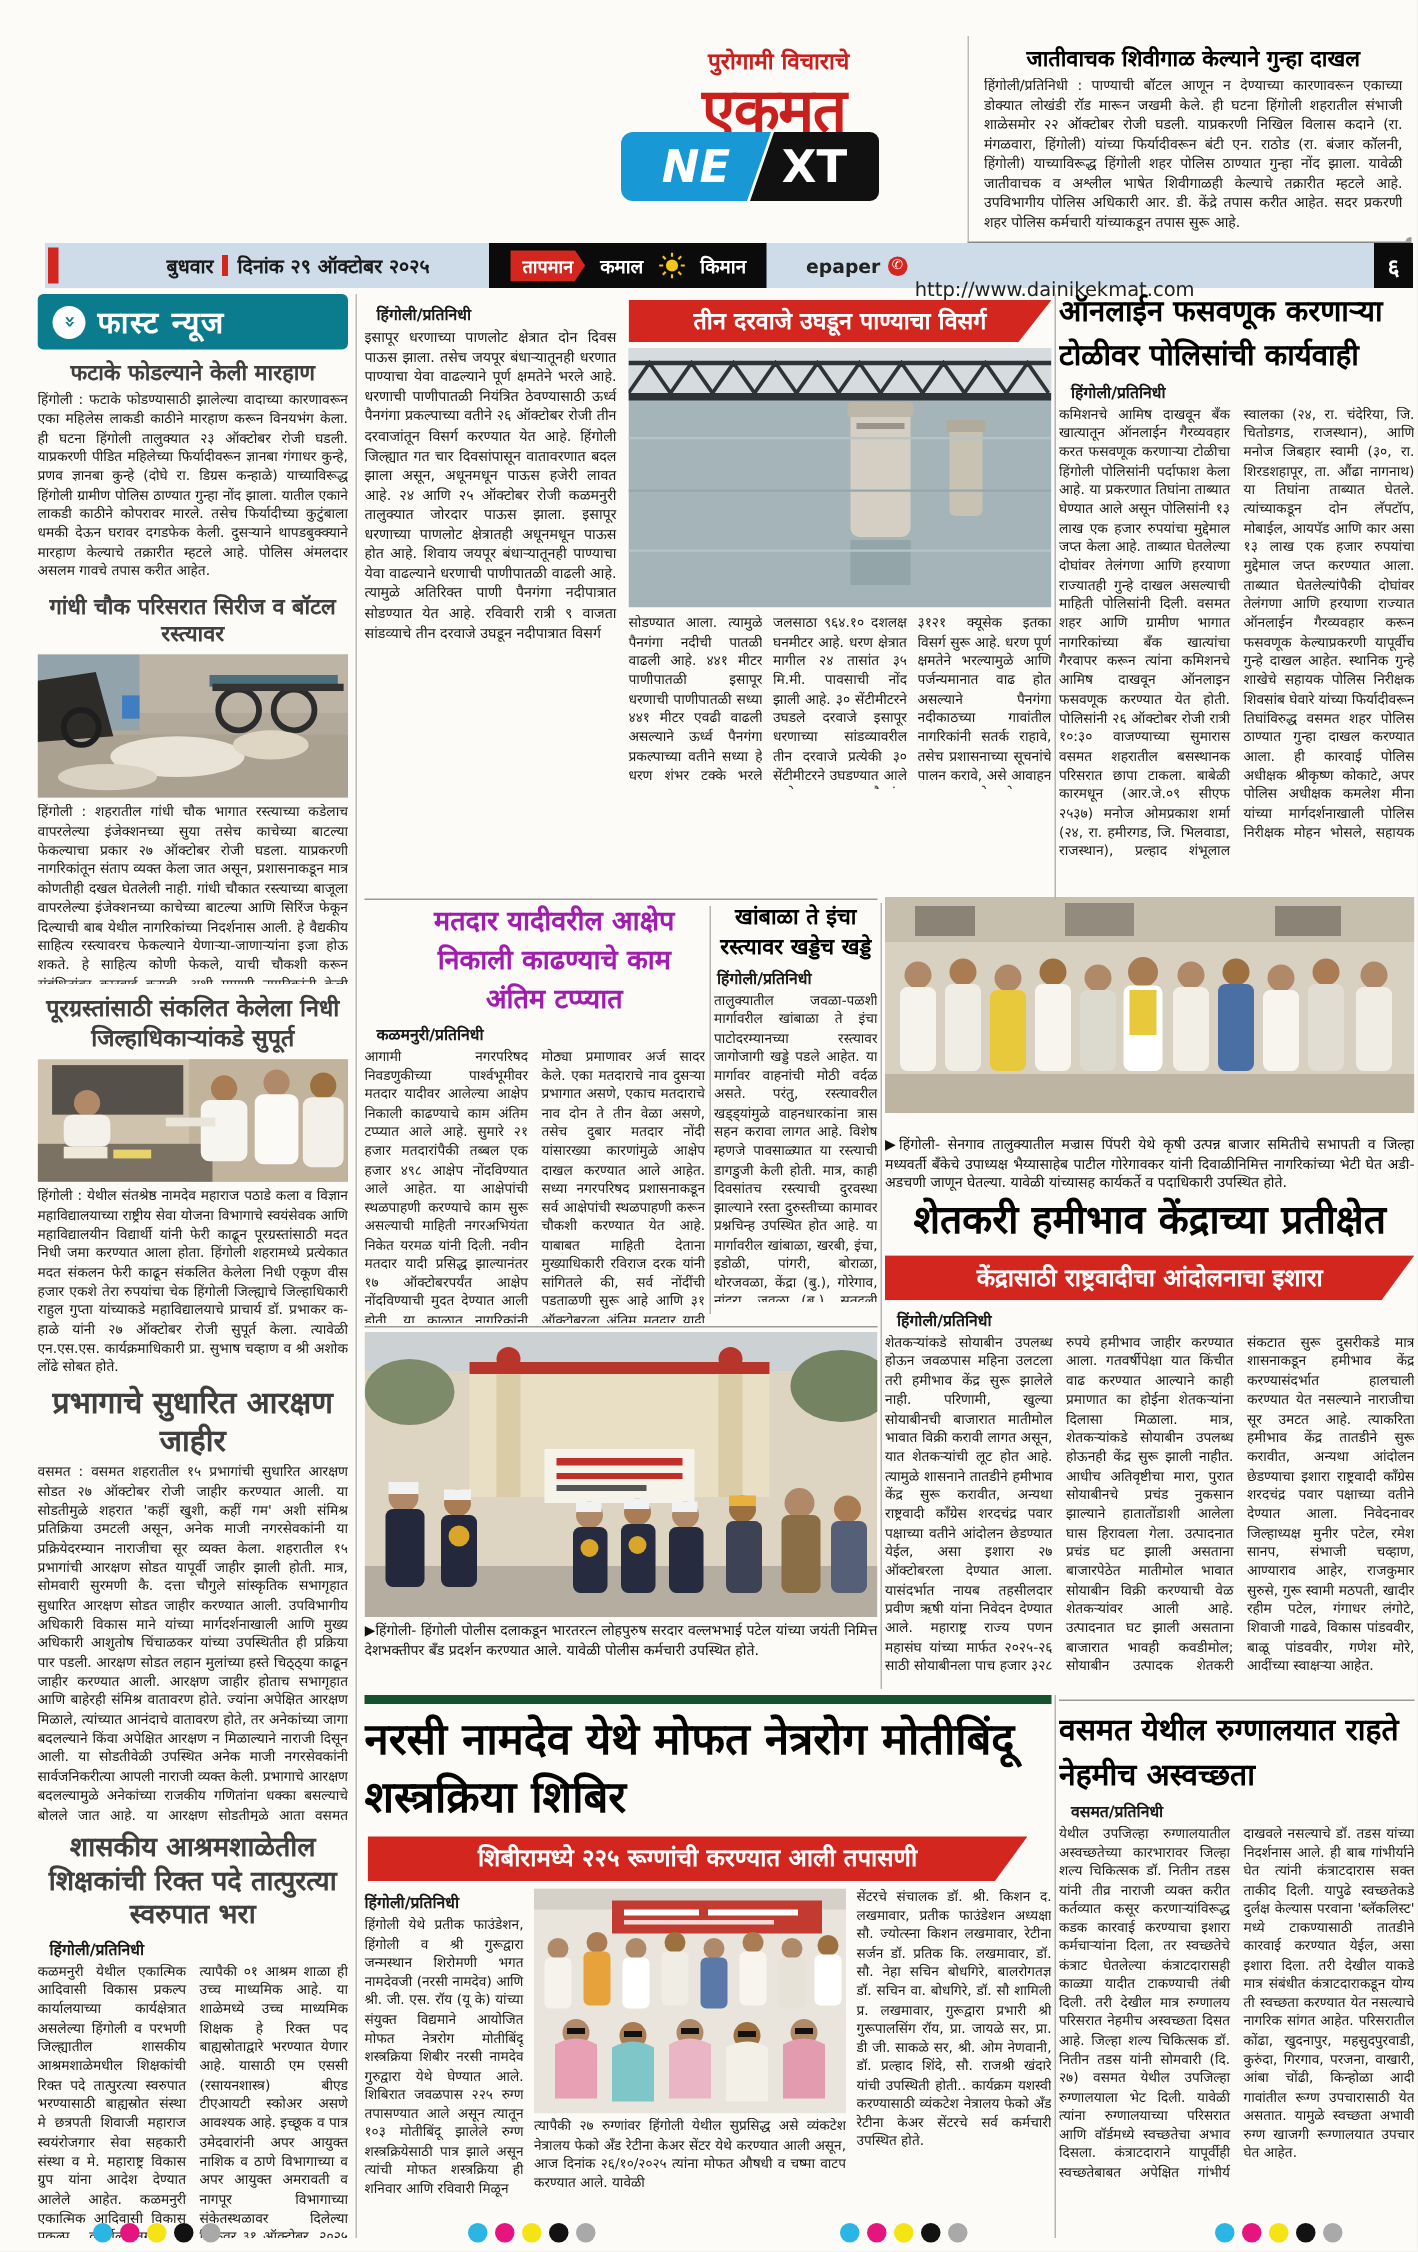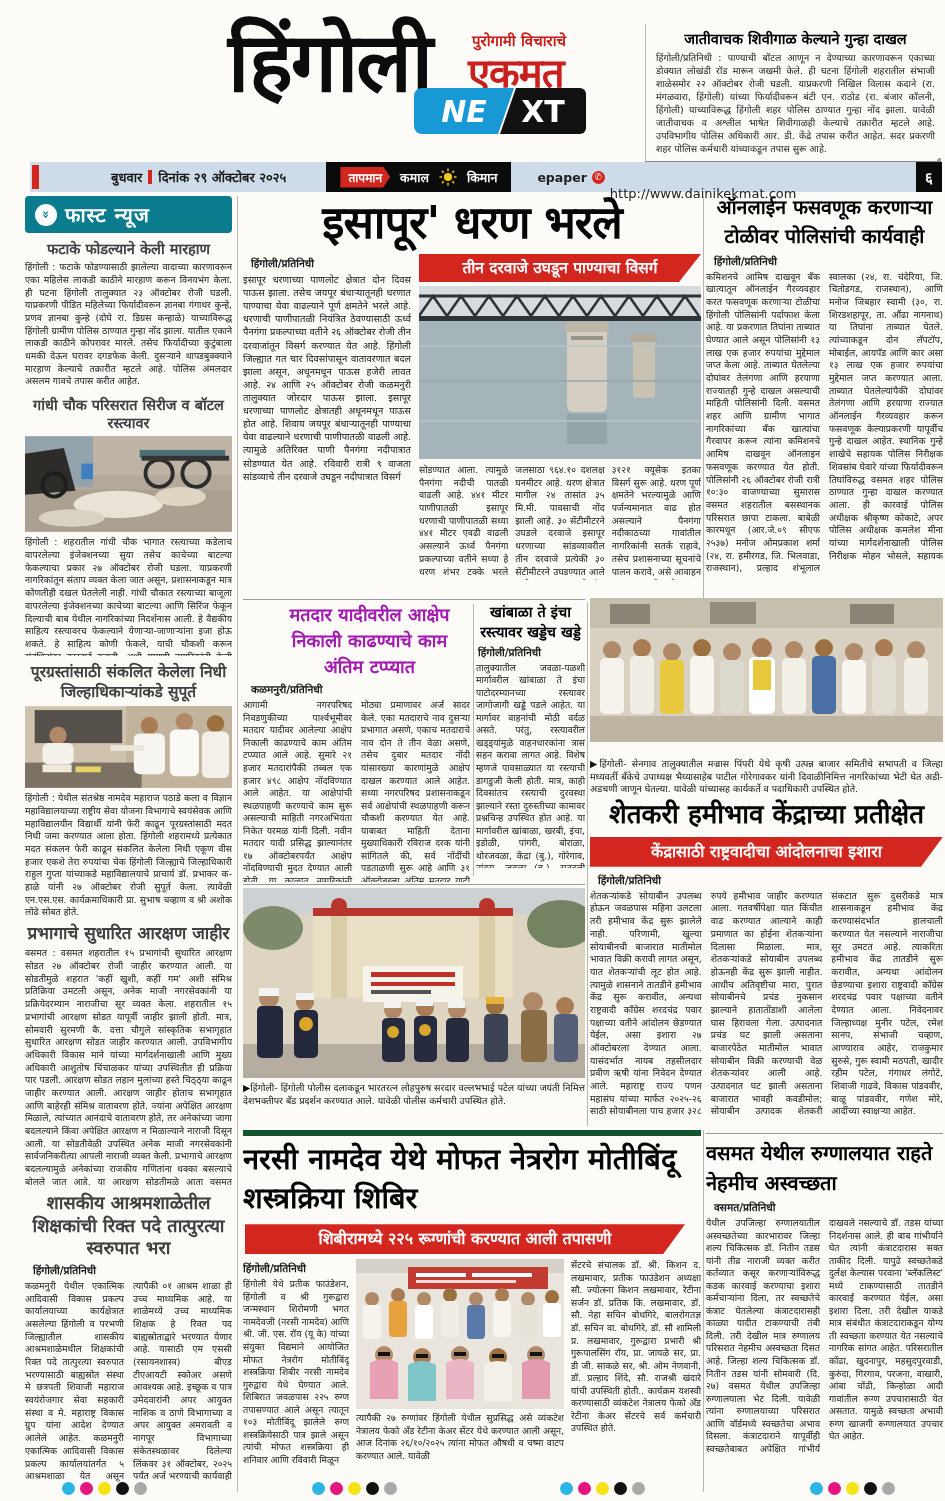--- a/index.html
+++ b/index.html
@@ -64,21 +64,21 @@
   .ms-row { display:flex; gap:8px; margin-top:4px; }
   .ms-c1 { width:168px; flex:none; }
   .ms-c1 .bodytext { font-size:9.5px; height:322px; }
   .ms-right { flex:1; }
   .ms-banner { font-size:15.5px; height:28px; line-height:28px; margin-bottom:4px; }
   .ms-lower { display:flex; gap:7px; margin-top:5px; }
   .ms-lower .bodytext { flex:1; height:116px; font-size:9.2px; }
 
   
   .fraud { position:absolute; left:706px; top:193px; width:237px; height:406px; overflow:hidden; }
-  .fraud h2 { font-size:19.5px; line-height:1.5; text-align:center; color:#000; }
+  .fraud h2 { font-size:19.5px; line-height:1.5; text-align:left; color:#000; }
   .fraud .bodytext { height:306px; font-size:9.2px; }
 
   
   .voters { position:absolute; left:243px; top:602px; width:227px; height:280px; overflow:hidden; }
   .voters h2 { font-size:18px; line-height:1.45; text-align:center; color:#a21caf;margin-left:26px; }
   .voters .bodytext { height:196px; font-size:9.1px; }
   .potholes { position:absolute; left:476px; top:602px; width:109px; height:280px; overflow:hidden; }
   .potholes h2 { font-size:14.5px; line-height:1.4; text-align:center; color:#000; }
   .potholes .bodytext { height:206px; font-size:9.1px; }
   .bandblock { position:absolute; left:243px; top:888px; width:342px; height:238px; overflow:hidden; }
@@ -111,21 +111,20 @@
   
   .dots { position:absolute; bottom:6px; display:flex; gap:5px; }
   .dots i { width:13px; height:13px; border-radius:50%; display:block; }
   .d-c { background:#2ab5e4; } .d-m { background:#e5147f; } .d-y { background:#f5e313; } .d-k { background:#121212; } .d-g { background:#a9a9a9; }
 </style>
 </head>
 <body>
 
 <div class="page">
 
-  <div class="masthead-title">हिंगोली</div>
   <div class="tagline">पुरोगामी विचाराचे</div>
   <div class="brand">एकमत</div>
   <div class="next-logo">
     <span class="next-ne">NE</span>
     <span class="next-xt">XT</span>
   </div>
 
   <div class="top-brief">
     <h2>जातीवाचक शिवीगाळ केल्याने गुन्हा दाखल</h2>
     <p class="bodytext">हिंगोली/प्रतिनिधी : पाण्याची बॉटल आणून न देण्याच्या कारणावरून एकाच्या डोक्यात लोखंडी रॉड मारून जखमी केले. ही घटना हिंगोली शहरातील संभाजी शाळेसमोर २२ ऑक्टोबर रोजी घडली. याप्रकरणी निखिल विलास कदाने (रा. मंगळवारा, हिंगोली) यांच्या फिर्यादीवरून बंटी एन. राठोड (रा. बंजार कॉलनी, हिंगोली) याच्याविरूद्ध हिंगोली शहर पोलिस ठाण्यात गुन्हा नोंद झाला. यावेळी जातीवाचक व अश्लील भाषेत शिवीगाळही केल्याचे तक्रारीत म्हटले आहे. उपविभागीय पोलिस अधिकारी आर. डी. केंद्रे तपास करीत आहेत. सदर प्रकरणी शहर पोलिस कर्मचारी यांच्याकडून तपास सुरू आहे.</p>
@@ -213,33 +212,32 @@
         <circle cx="164" cy="16" r="9" fill="#b08968"></circle>
           <rect x="149" y="24" width="30" height="48" rx="6" fill="#fbfaf6"></rect>
         <circle cx="196" cy="18" r="9" fill="#9c713f"></circle>
           <rect x="182" y="26" width="28" height="48" rx="6" fill="#f2f0e8"></rect>
         <rect x="88" y="40" width="34" height="6" fill="#e9e5da"></rect>
       </svg>
       <p class="bodytext" style="height:124px">हिंगोली : येथील संतश्रेष्ठ नामदेव महाराज पठाडे कला व विज्ञान महाविद्यालयाच्या राष्ट्रीय सेवा योजना विभागाचे स्वयंसेवक आणि महाविद्यालयीन विद्यार्थी यांनी फेरी काढून पूरग्रस्तांसाठी मदत निधी जमा करण्यात आला होता. हिंगोली शहरामध्ये प्रत्येकात मदत संकलन फेरी काढून संकलित केलेला निधी एकूण वीस हजार एकशे तेरा रुपयांचा चेक हिंगोली जिल्ह्याचे जिल्हाधिकारी राहुल गुप्ता यांच्याकडे महाविद्यालयाचे प्राचार्य डॉ. प्रभाकर क-हाळे यांनी २७ ऑक्टोबर रोजी सुपूर्त केला. त्यावेळी एन.एस.एस. कार्यक्रमाधिकारी प्रा. सुभाष चव्हाण व श्री अशोक लोंढे सोबत होते.</p>
     </div>
 
     <div class="sb-art">
-      <h3 style="font-size:17px">प्रभागाचे सुधारित आरक्षण जाहीर</h3>
+      <h3 style="font-size:20px">प्रभागाचे सुधारित आरक्षण जाहीर</h3>
       <p class="bodytext" style="height:238px">वसमत : वसमत शहरातील १५ प्रभागांची सुधारित आरक्षण सोडत २७ ऑक्टोबर रोजी जाहीर करण्यात आली. या सोडतीमुळे शहरात 'कहीं खुशी, कहीं गम' अशी संमिश्र प्रतिक्रिया उमटली असून, अनेक माजी नगरसेवकांनी या प्रक्रियेदरम्यान नाराजीचा सूर व्यक्त केला. शहरातील १५ प्रभागांची आरक्षण सोडत यापूर्वी जाहीर झाली होती. मात्र, सोमवारी सुरमणी कै. दत्ता चौगुले सांस्कृतिक सभागृहात सुधारित आरक्षण सोडत जाहीर करण्यात आली. उपविभागीय अधिकारी विकास माने यांच्या मार्गदर्शनाखाली आणि मुख्य अधिकारी आशुतोष चिंचाळकर यांच्या उपस्थितीत ही प्रक्रिया पार पडली. आरक्षण सोडत लहान मुलांच्या हस्ते चिठ्ठ्या काढून जाहीर करण्यात आली. आरक्षण जाहीर होताच सभागृहात आणि बाहेरही संमिश्र वातावरण होते. ज्यांना अपेक्षित आरक्षण मिळाले, त्यांच्यात आनंदाचे वातावरण होते, तर अनेकांच्या जागा बदलल्याने किंवा अपेक्षित आरक्षण न मिळाल्याने नाराजी दिसून आली. या सोडतीवेळी उपस्थित अनेक माजी नगरसेवकांनी सार्वजनिकरीत्या आपली नाराजी व्यक्त केली. प्रभागाचे आरक्षण बदलल्यामुळे अनेकांच्या राजकीय गणितांना धक्का बसल्याचे बोलले जात आहे. या आरक्षण सोडतीमुळे आता वसमत शहरातील आगामी निवडणुकीचे चित्र अधिक स्पष्ट होणार आहे.</p>
     </div>
 
     <div class="sb-art">
       <h3 style="font-size:18px">शासकीय आश्रमशाळेतील शिक्षकांची रिक्त पदे तात्पुरत्या स्वरुपात भरा</h3>
       <div class="byline">हिंगोली/प्रतिनिधी</div>
       <p class="bodytext cols2" style="height:212px">कळमनुरी येथील एकात्मिक आदिवासी विकास प्रकल्प कार्यालयाच्या कार्यक्षेत्रात असलेल्या हिंगोली व परभणी जिल्ह्यातील शासकीय आश्रमशाळेमधील शिक्षकांची रिक्त पदे तात्पुरत्या स्वरुपात भरण्यासाठी बाह्यस्रोत संस्था मे छत्रपती शिवाजी महाराज स्वयंरोजगार सेवा सहकारी संस्था व मे. महाराष्ट्र विकास ग्रुप यांना आदेश देण्यात आलेले आहेत. कळमनुरी एकात्मिक आदिवासी विकास प्रकल्प कार्यालयांतर्गत ५ आश्रमशाळा येत असून त्यापैकी ०१ आश्रम शाळा ही उच्च माध्यमिक आहे. या शाळेमध्ये उच्च माध्यमिक शिक्षक हे रिक्त पद बाह्यस्रोताद्वारे भरण्यात येणार आहे. यासाठी एम एससी (रसायनशास्त्र) बीएड टीएआयटी स्कोअर असणे आवश्यक आहे. इच्छूक व पात्र उमेदवारांनी अपर आयुक्त नाशिक व ठाणे विभागाच्या व अपर आयुक्त अमरावती व नागपूर विभागाच्या संकेतस्थळावर दिलेल्या लिंकवर ३१ ऑक्टोबर, २०२५ पर्यंत अर्ज भरण्याची कार्यवाही करावी, असे आवाहन कळमनुरी एकात्मिक आदिवासी विकास प्रकल्पाच्या प्रकल्प अधिकाऱ्यांनी केले आहे.</p>
     </div>
   </div>
 
   <div class="mainstory">
-    <h1 class="head">इसापूर' धरण भरले</h1>
     <div class="ms-row">
       <div class="ms-c1">
         <div class="byline">हिंगोली/प्रतिनिधी</div>
         <p class="bodytext">इसापूर धरणाच्या पाणलोट क्षेत्रात दोन दिवस पाऊस झाला. तसेच जयपूर बंधाऱ्यातूनही धरणात पाण्याचा येवा वाढल्याने पूर्ण क्षमतेने भरले आहे. धरणाची पाणीपातळी नियंत्रित ठेवण्यासाठी ऊर्ध्व पैनगंगा प्रकल्पाच्या वतीने २६ ऑक्टोबर रोजी तीन दरवाजांतून विसर्ग करण्यात येत आहे. हिंगोली जिल्ह्यात गत चार दिवसांपासून वातावरणात बदल झाला असून, अधूनमधून पाऊस हजेरी लावत आहे. २४ आणि २५ ऑक्टोबर रोजी कळमनुरी तालुक्यात जोरदार पाऊस झाला. इसापूर धरणाच्या पाणलोट क्षेत्रातही अधूनमधून पाऊस होत आहे. शिवाय जयपूर बंधाऱ्यातूनही पाण्याचा येवा वाढल्याने धरणाची पाणीपातळी वाढली आहे. त्यामुळे अतिरिक्त पाणी पैनगंगा नदीपात्रात सोडण्यात येत आहे. रविवारी रात्री ९ वाजता सांडव्याचे तीन दरवाजे उघडून नदीपात्रात विसर्ग</p>
       </div>
       <div class="ms-right">
         <div class="redbanner ms-banner">तीन दरवाजे उघडून पाण्याचा विसर्ग</div>
         <svg class="photo" height="173" viewBox="0 0 282 173">
           <rect width="282" height="173" fill="#a4b4b8"></rect>
           <rect x="0" y="0" width="282" height="34" fill="#d6dcde"></rect>

